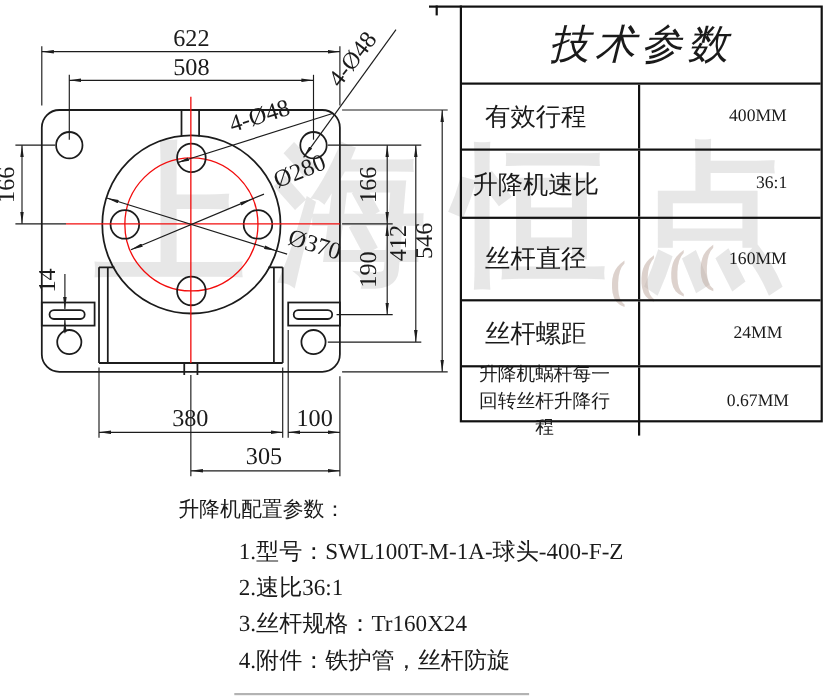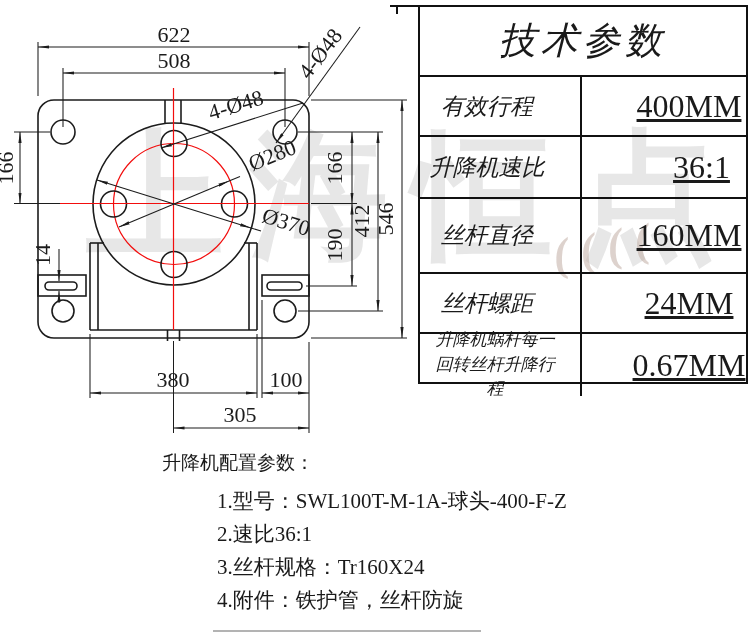--- a/index.html
+++ b/index.html
@@ -20,22 +20,22 @@
   .dtx{font-family:"Liberation Serif","DejaVu Serif",serif;font-size:22px;fill:#1b1b1b;}
 
   
   #ptable{position:absolute;left:418px;top:5px;width:330px;height:379px;z-index:2;
           box-sizing:border-box;border:2px solid #111;background:transparent;}
   .t-title{height:68px;border-bottom:2px solid #111;display:flex;align-items:center;justify-content:center;
            font-size:37px;letter-spacing:5px;font-weight:500;font-style:italic;}
   .t-row{display:flex;box-sizing:border-box;border-bottom:2px solid #111;}
   .t-row:last-child{border-bottom:none;}
   .t-label{width:162px;box-sizing:border-box;border-right:2px solid #111;display:flex;align-items:center;
-           justify-content:center;padding-right:26px;font-size:23px;font-style:italic;}
-  .t-value{flex:1;display:flex;align-items:center;justify-content:center;padding-left:50px;font-size:32px;text-decoration:underline;}
+           justify-content:center;padding-right:26px;font-size:23px;}
+  .t-value{flex:1;display:flex;align-items:center;justify-content:center;padding-left:50px;font-size:16px;}
   .t-label.small{font-size:17px;line-height:1.45;padding-right:10px;}
   .t-label.small span{display:block;width:130px;text-align:center;}
   .tick-line{position:absolute;background:#111;z-index:2;}
 
   
   #config{position:absolute;left:160px;top:450px;z-index:2;font-size:21px;}
   #config .cfg-head{font-size:19px;margin:0 0 9px 2px;}
   #config ul{list-style:none;margin:0 0 0 57px;padding:0;}
   #config li{line-height:33px;white-space:nowrap;}
 

